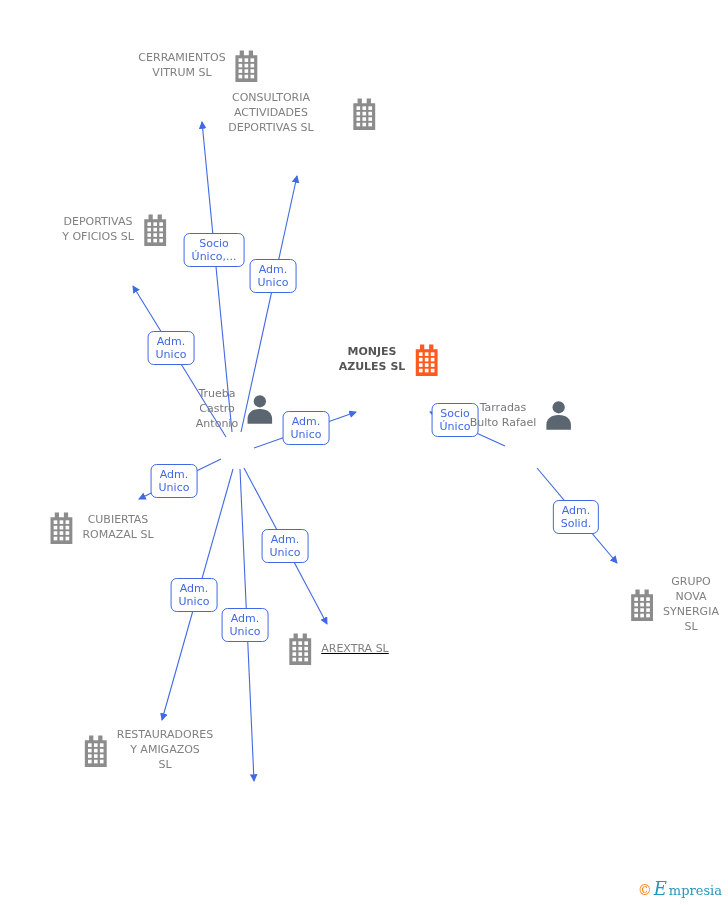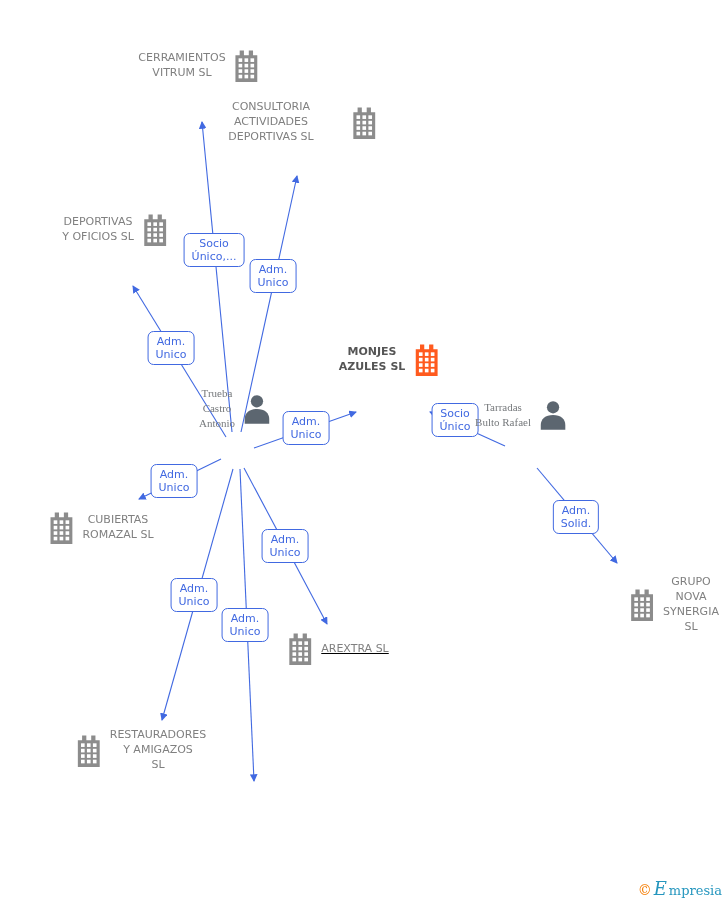--- a/index.html
+++ b/index.html
@@ -21,21 +21,21 @@
   .edge-line{stroke:var(--edge-blue);stroke-width:1.1;fill:none;}
   #arrowhead path{fill:var(--edge-blue);}
   .node{
     position:absolute;transform:translateX(-50%);
     display:flex;flex-direction:row;align-items:center;gap:6px;
   }
   .node-label{
     font-size:11px;line-height:15px;color:var(--label-gray);
     white-space:pre-line;text-align:center;
   }
-  .node.person .node-label{color:#76797c;font-family:Liberation Serif, serif;}
+  .node.person .node-label{color:#76797c;}
   .node.highlight .node-label{color:var(--highlight-label);font-weight:bold;}
   .node-icon{line-height:0;}
   .node-icon svg{display:block;color:var(--node-gray);}
   .node.person .node-icon svg{color:var(--person-gray);}
   .node.highlight .node-icon svg{color:var(--accent-orange);}
   .edge-label{
     position:absolute;transform:translate(-50%,-50%);
     border:1px solid var(--edge-blue);border-radius:6px;background:#ffffff;
     color:var(--edge-blue);font-size:11px;line-height:13px;
     padding:3px 7px;white-space:pre-line;text-align:center;
@@ -121,21 +121,21 @@
   <div class="node company" style="left:200px;top:48px;">
     <div class="node-label">CERRAMIENTOS
 VITRUM SL</div>
     <div class="node-icon">
         <svg width="30" height="34">
           <use href="#icon-building"></use>
         </svg>
       </div>
   </div>
 
-  <div class="node company" style="left:304px;top:99px;gap:36px;">
+  <div class="node company" style="left:304px;top:90px;gap:36px;">
     <div class="node-label">CONSULTORIA
 ACTIVIDADES
 DEPORTIVAS SL</div>
     <div class="node-icon">
         <svg width="30" height="34">
           <use href="#icon-building"></use>
         </svg>
       </div>
   </div>
 
@@ -203,21 +203,21 @@
     <div class="node-icon">
         <svg width="30" height="34">
           <use href="#icon-building"></use>
         </svg>
       </div>
     <div class="node-label">GRUPO
 NOVA
 SYNERGIA SL</div>
   </div>
 
-  <div class="node company" style="left:140px;top:727px;justify-content:center;">
+  <div class="node company" style="left:147px;top:727px;justify-content:center;">
     <div class="node-icon">
         <svg width="30" height="34">
           <use href="#icon-building"></use>
         </svg>
       </div>
     <div class="node-label">RESTAURADORES
 Y AMIGAZOS
 SL</div>
   </div>
 

